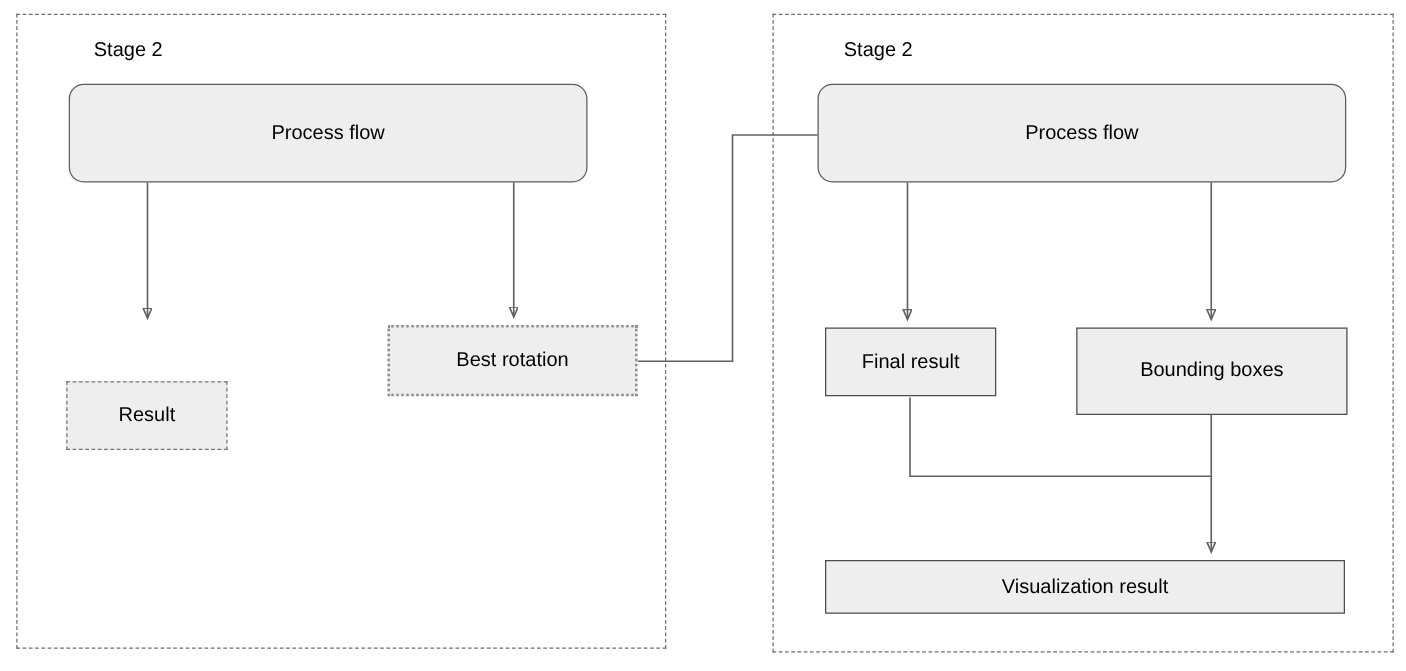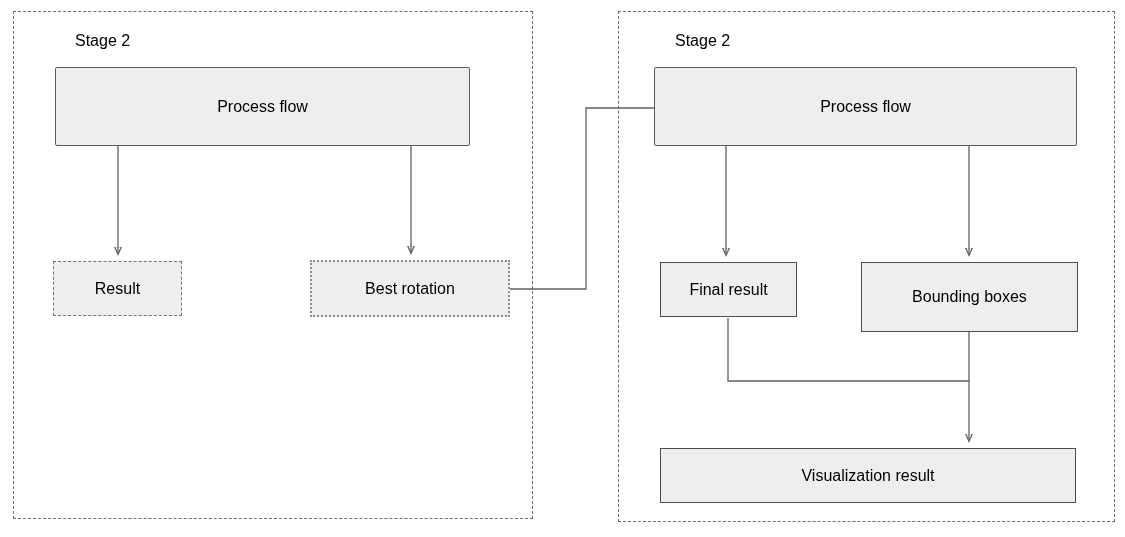--- a/index.html
+++ b/index.html
@@ -37,28 +37,29 @@
     position:absolute;
     display:flex;align-items:center;justify-content:center;
     background:var(--node-fill);
     font-size:16px;
     color:var(--text);
     text-align:center;
     white-space:nowrap;
   }
   .node.rounded{
     border:1.4px solid var(--rounded-stroke);
-    border-radius:2px;
+    border-radius:12px;
     text-align:right;
   }
   .node.solid{
     border:1.3px solid var(--node-stroke);
   }
   .node.dashed{
     border:1.4px dashed var(--dash-stroke);
+    margin-top:44px;
   }
   .node.dotted{
     border:2px dotted #8f8f8f;
   }
   svg.overlay{
     position:absolute;left:0;top:0;
     width:1125px;height:537px;
     pointer-events:none;
   }
   svg.overlay path{
@@ -100,15 +101,15 @@
     <path d="M969,318 L969,441" marker-end="url(#arrow)"></path>
   </svg>
 
   <div class="node rounded" style="left:55px;top:67px;width:415px;height:79px;">Process flow</div>
   <div class="node dashed" style="left:53px;top:261px;width:129px;height:55px;">Result</div>
   <div class="node dotted" style="left:310px;top:260px;width:200px;height:57px;">Best rotation</div>
 
   <div class="node rounded" style="left:654px;top:67px;width:423px;height:79px;">Process flow</div>
   <div class="node solid" style="left:660px;top:262px;width:137px;height:55px;">Final result</div>
   <div class="node solid" style="left:861px;top:262px;width:217px;height:70px;">Bounding boxes</div>
-  <div class="node solid" style="left:660px;top:448px;width:416px;height:55px;">Visualization result</div>
+  <div class="node solid" style="left:660px;top:448px;width:416px;height:43px;">Visualization result</div>
 
 </div>
 
 </body></html>

